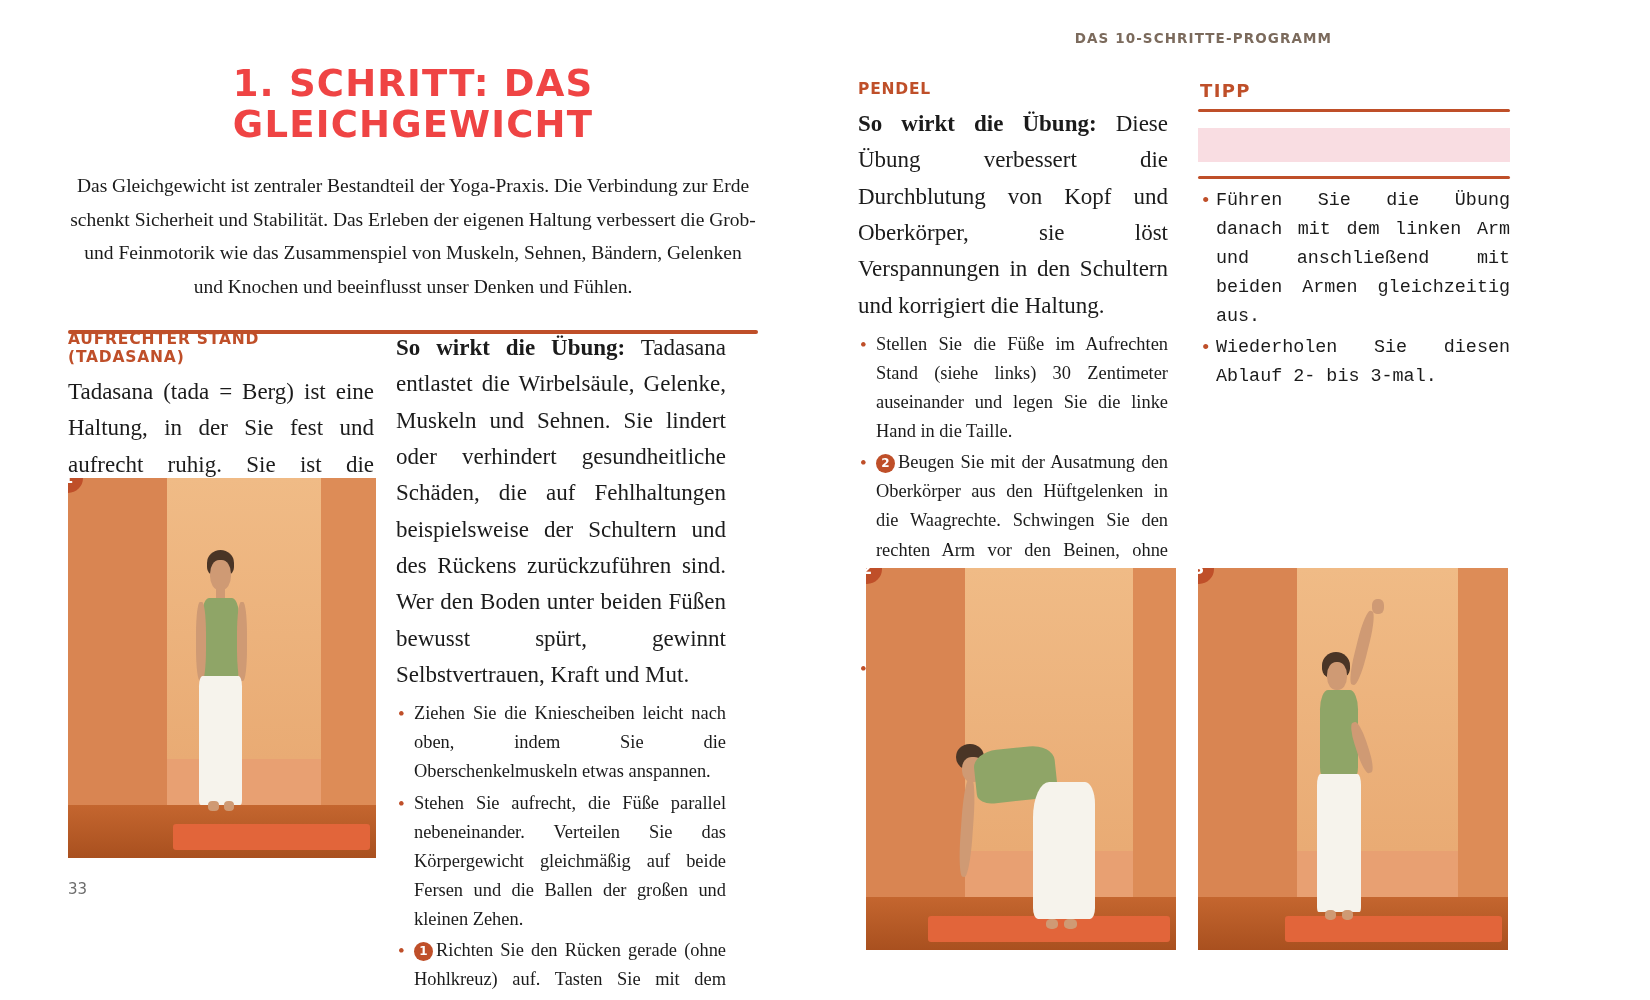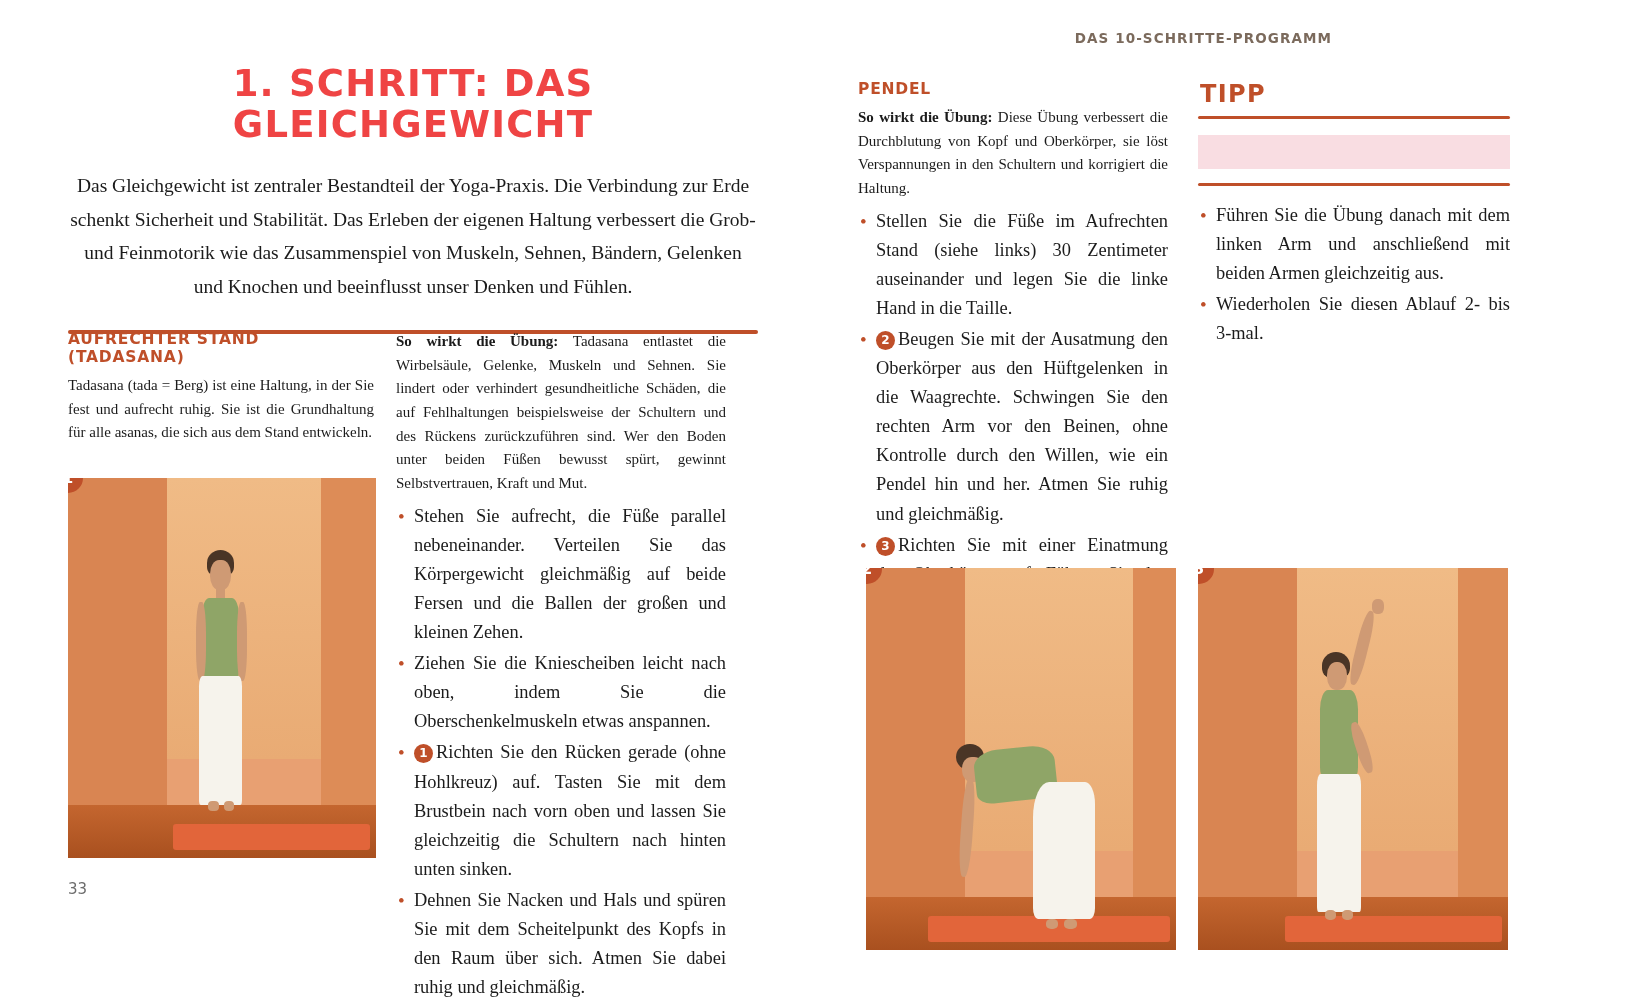--- a/index.html
+++ b/index.html
@@ -83,21 +83,21 @@
     margin: 0 0 8px 0;
     font-family: "DejaVu Sans", sans-serif;
     font-weight: bold;
     font-size: 15.5px;
     letter-spacing: 0.8px;
     color: #bf4f29;
     text-transform: uppercase;
   }
   p.body {
     margin: 0 0 6px 0;
-    font-size: 15px;
+    font-size: 23px;
     line-height: 1.58;
     text-align: justify;
   }
   p.body.first { text-indent: 0; }
   .lead { font-weight: bold; }
 
   ul.bullets {
     margin: 2px 0 0 0;
     padding: 0;
     list-style: none;
@@ -179,21 +179,21 @@
 
   .tipbox {
     margin-top: 16px;
     background: #f9dde2;
     padding: 16px 18px 18px 18px;
     box-sizing: border-box;
   }
   .tip-label {
     font-family: "DejaVu Sans", sans-serif;
     font-weight: bold;
-    font-size: 24px;
+    font-size: 18px;
     letter-spacing: 1.4px;
     color: #bf4f29;
     text-transform: uppercase;
     margin: 0 0 8px 2px;
   }
   .tip-rule { height: 3px; background: #bf4f29; border-radius: 2px; }
   .tip-head {
     font-family: "DejaVu Sans", sans-serif;
     font-weight: bold;
     font-size: 15.5px;
@@ -242,22 +242,22 @@
   </div>
 
   <div class="two-col">
     <div class="col-a">
       <h2 class="sub">AUFRECHTER STAND (TADASANA)</h2>
       <p class="body">Tadasana (tada = Berg) ist eine Haltung, in der Sie fest und aufrecht ruhig. Sie ist die Grundhaltung für alle asanas, die sich aus dem Stand entwickeln.</p>
     </div>
     <div class="col-b">
       <p class="body first"><span class="lead">So wirkt die Übung:</span><span> Tadasana entlastet die Wirbelsäule, Gelenke, Muskeln und Sehnen. Sie lindert oder verhindert gesundheitliche Schäden, die auf Fehlhaltungen beispielsweise der Schultern und des Rückens zurückzuführen sind. Wer den Boden unter beiden Füßen bewusst spürt, gewinnt Selbstvertrauen, Kraft und Mut.</span></p>
       <ul class="bullets">
+        <li><span>Ziehen Sie die Kniescheiben leicht nach oben, indem Sie die Oberschenkelmuskeln etwas anspannen.</span></li>
         <li><span>Stehen Sie aufrecht, die Füße parallel nebeneinander. Verteilen Sie das Körpergewicht gleichmäßig auf beide Fersen und die Ballen der großen und kleinen Zehen.</span></li>
-        <li><span>Ziehen Sie die Kniescheiben leicht nach oben, indem Sie die Oberschenkelmuskeln etwas anspannen.</span></li>
         <li><span class="numdot">1</span><span>Richten Sie den Rücken gerade (ohne Hohlkreuz) auf. Tasten Sie mit dem Brustbein nach vorn oben und lassen Sie gleichzeitig die Schultern nach hinten unten sinken.</span></li>
         <li><span>Dehnen Sie Nacken und Hals und spüren Sie mit dem Scheitelpunkt des Kopfs in den Raum über sich. Atmen Sie dabei ruhig und gleichmäßig.</span></li>
       </ul>
     </div>
   </div>
 
   <div class="photo" id="photo1">
     <div class="photo-inner">
       <div class="wall-left"></div>
       <div class="wall-panel" style="left:32%; right:18%;"></div>
@@ -289,21 +289,21 @@
       <li><span class="numdot">3</span><span>Richten Sie mit einer Einatmung den Oberkörper auf. Führen Sie den rechten Arm nach oben und so weit wie möglich nach hinten. Dehnen Sie sich kräftig und lassen Sie den Arm wieder sinken.</span></li>
     </ul>
   </div>
 
   <div class="rcol-b">
     <div class="tip-label">TIPP</div>
     <div class="tip-rule"></div>
     <div class="tipbox">
     </div>
     <div class="after-tip-rule"></div>
-    <ul class="bullets" style="margin-top:15px;">
+    <ul class="bullets" style="margin-top:7px;font-family:Liberation Mono, monospace;">
       <li><span>Führen Sie die Übung danach mit dem linken Arm und anschließend mit beiden Armen gleichzeitig aus.</span></li>
       <li><span>Wiederholen Sie diesen Ablauf 2- bis 3-mal.</span></li>
     </ul>
   </div>
 
   <div class="photo" id="photo2">
     <div class="photo-inner">
       <div class="wall-left"></div>
       <div class="wall-panel" style="left:32%; right:14%;"></div>
       <div class="wall-right" style="width:14%;"></div>

